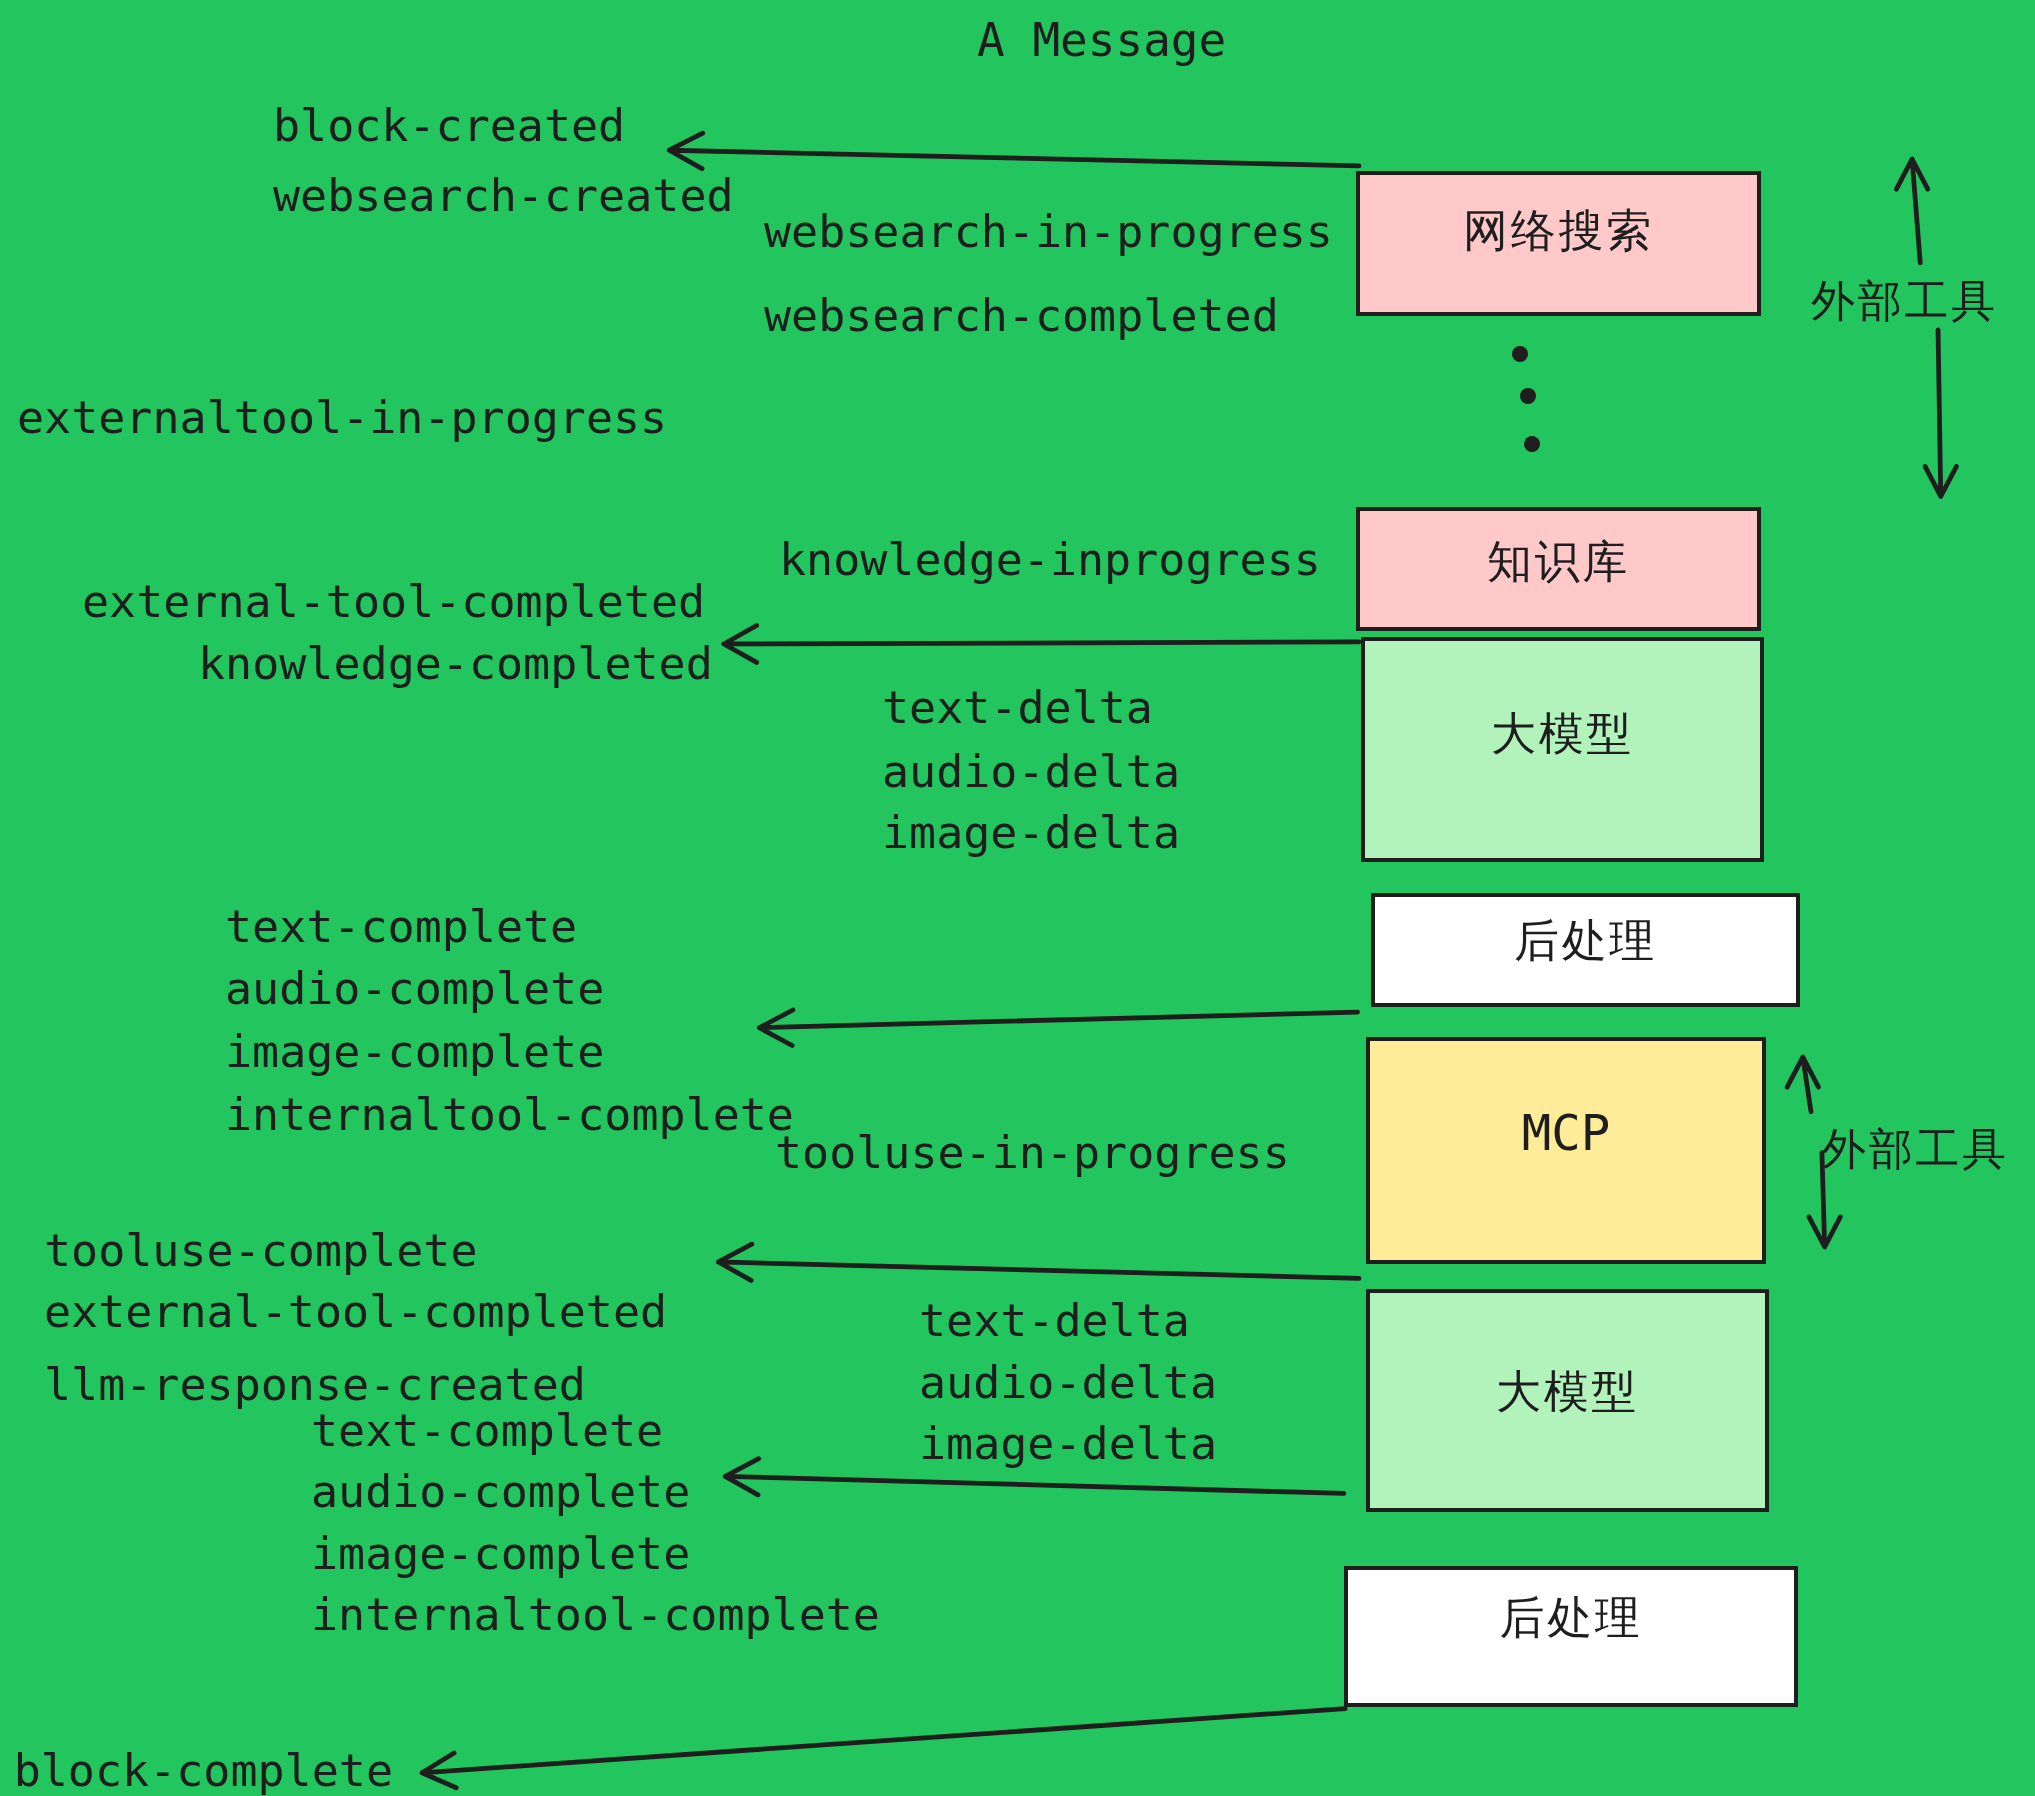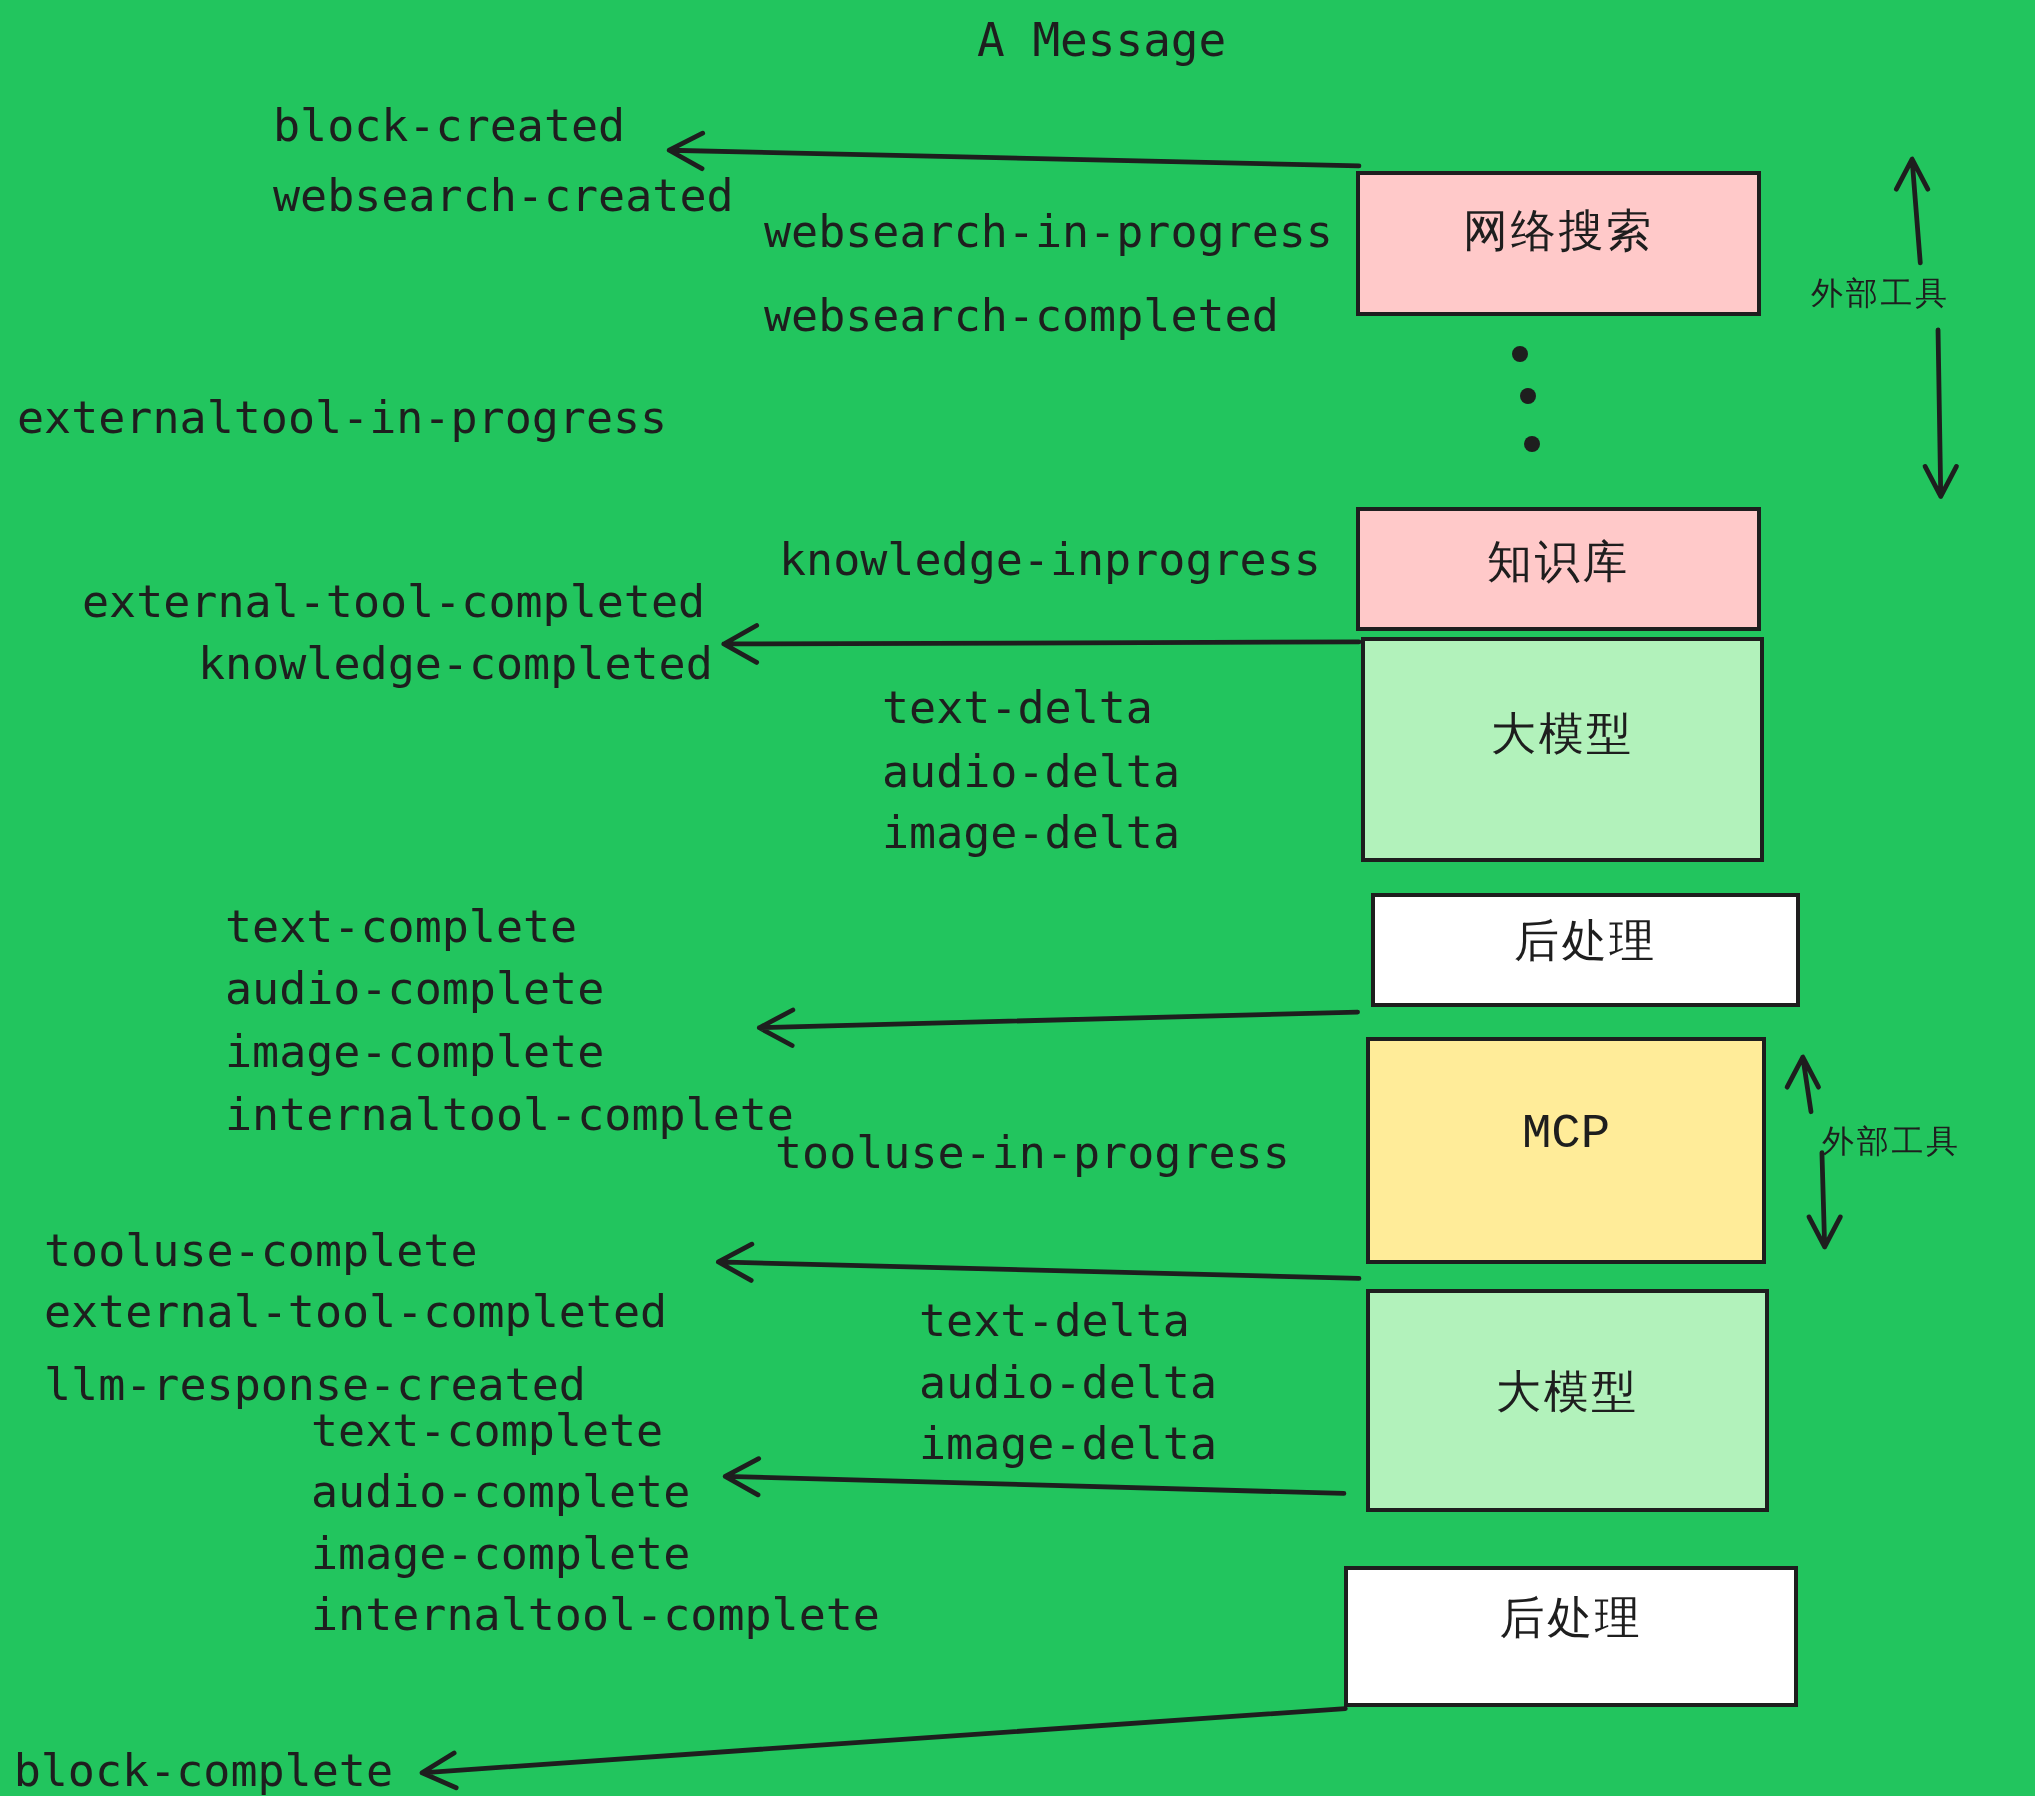--- a/index.html
+++ b/index.html
@@ -10,21 +10,21 @@
   .lbl{position:absolute;font-size:45px;line-height:1.1;white-space:nowrap;}
   .title{font-size:46px;}
   .box{
     position:absolute;border:4.8px solid #1e1e1e;box-sizing:border-box;
     display:flex;align-items:center;justify-content:center;background:#fff;
   }
   .cjk{font-family:"DejaVu Sans","Liberation Sans",sans-serif;font-size:45px;font-weight:500;letter-spacing:2.7px;}
   .mcp-label{font-size:49px;font-weight:500;}
   .side{
     position:absolute;font-family:Liberation Sans, sans-serif;
-    font-size:32px;font-weight:500;white-space:nowrap;letter-spacing:2.7px;
+    font-size:44px;font-weight:500;white-space:nowrap;letter-spacing:2.7px;
   }
   .dot{position:absolute;width:16.4px;height:16.4px;border-radius:50%;background:#1e1e1e;}
   svg.overlay{position:absolute;left:0;top:0;pointer-events:none;}
   svg.overlay path{stroke:#1e1e1e;stroke-width:7;fill:none;stroke-linecap:round;stroke-linejoin:round;}
 </style>
 </head>
 <body>
 
 <div class="canvas">
 
@@ -74,21 +74,21 @@
   </div>
 
   <div class="box" style="left: 1361px; top: 637px; width: 403px; height: 225px; padding-bottom: 31px; background-color: rgb(178, 242, 187);">
     <span class="cjk">大模型</span>
   </div>
 
   <div class="box" style="left: 1371px; top: 893px; width: 429px; height: 114px; padding-bottom: 19px; background-color: rgb(255, 255, 255);">
     <span class="cjk">后处理</span>
   </div>
 
-  <div class="box" style="left: 1366px; top: 1037px; width: 400px; height: 227px; padding-bottom: 34px; background-color: rgb(255, 236, 153); font-family: Liberation Mono, monospace;">
+  <div class="box" style="left: 1366px; top: 1037px; width: 400px; height: 227px; padding-bottom: 34px; background-color: rgb(255, 236, 153);">
     <span class="mcp-label">MCP</span>
   </div>
 
   <div class="box" style="left: 1366px; top: 1289px; width: 403px; height: 223px; padding-bottom: 16.4px; background-color: rgb(178, 242, 187);">
     <span class="cjk">大模型</span>
   </div>
 
   <div class="box" style="left: 1344px; top: 1566px; width: 454px; height: 141px; padding-bottom: 38px; background-color: rgb(255, 255, 255);">
     <span class="cjk">后处理</span>
   </div>

